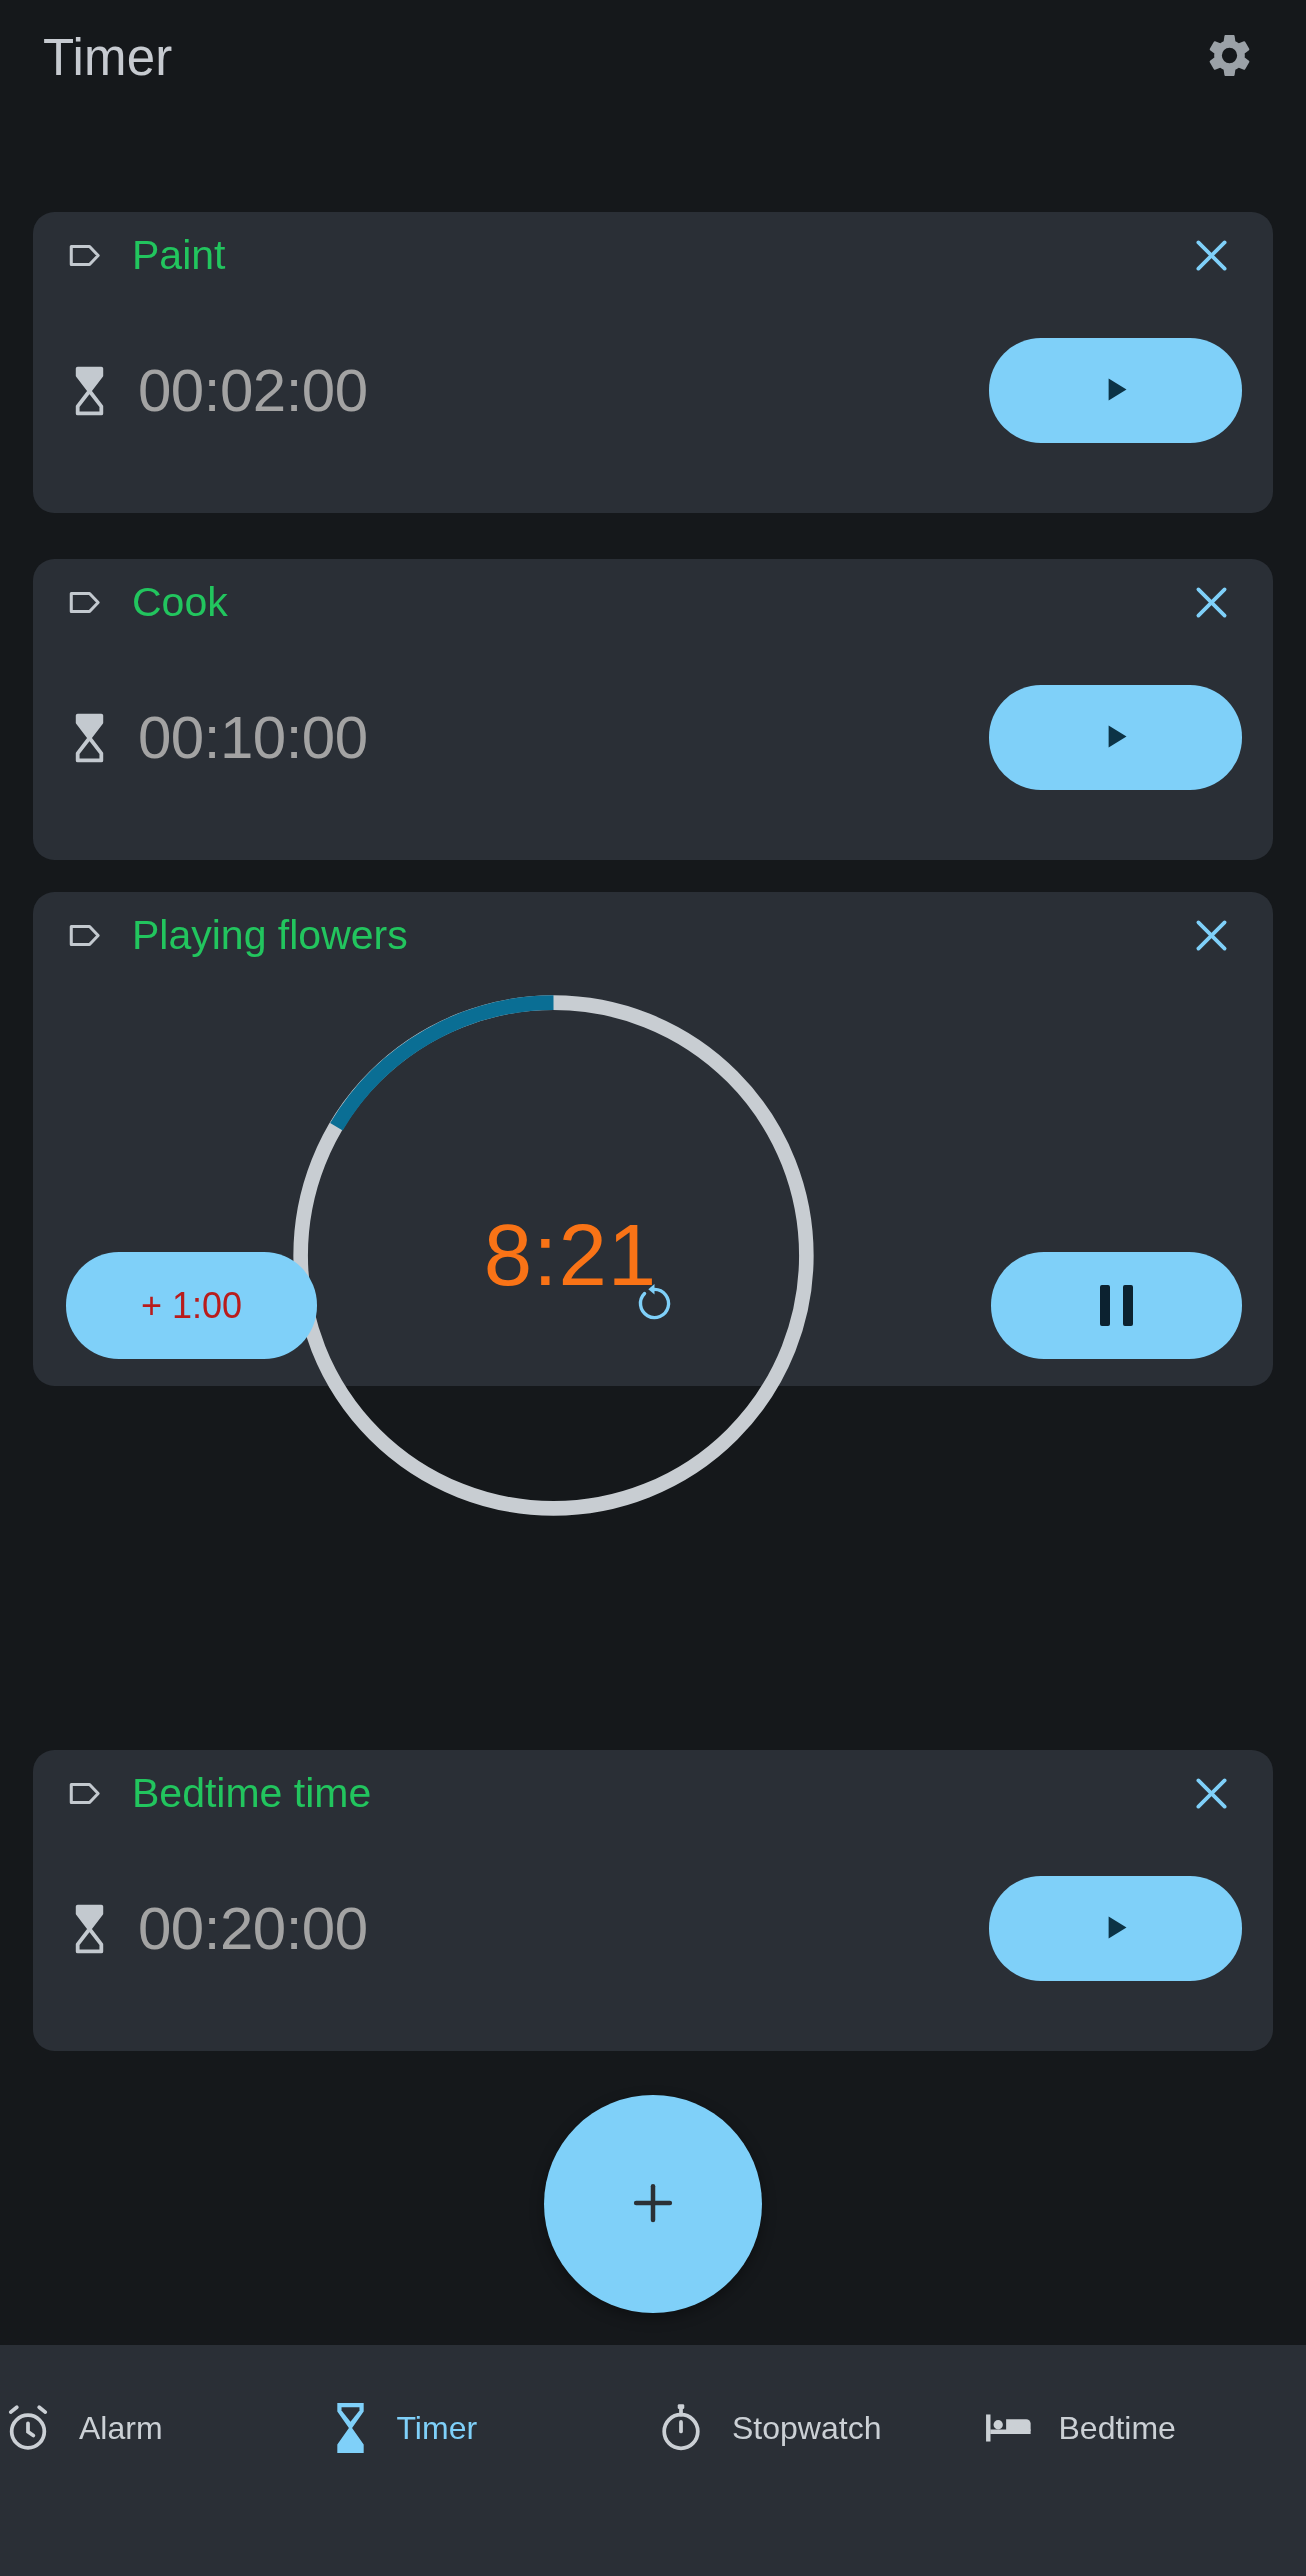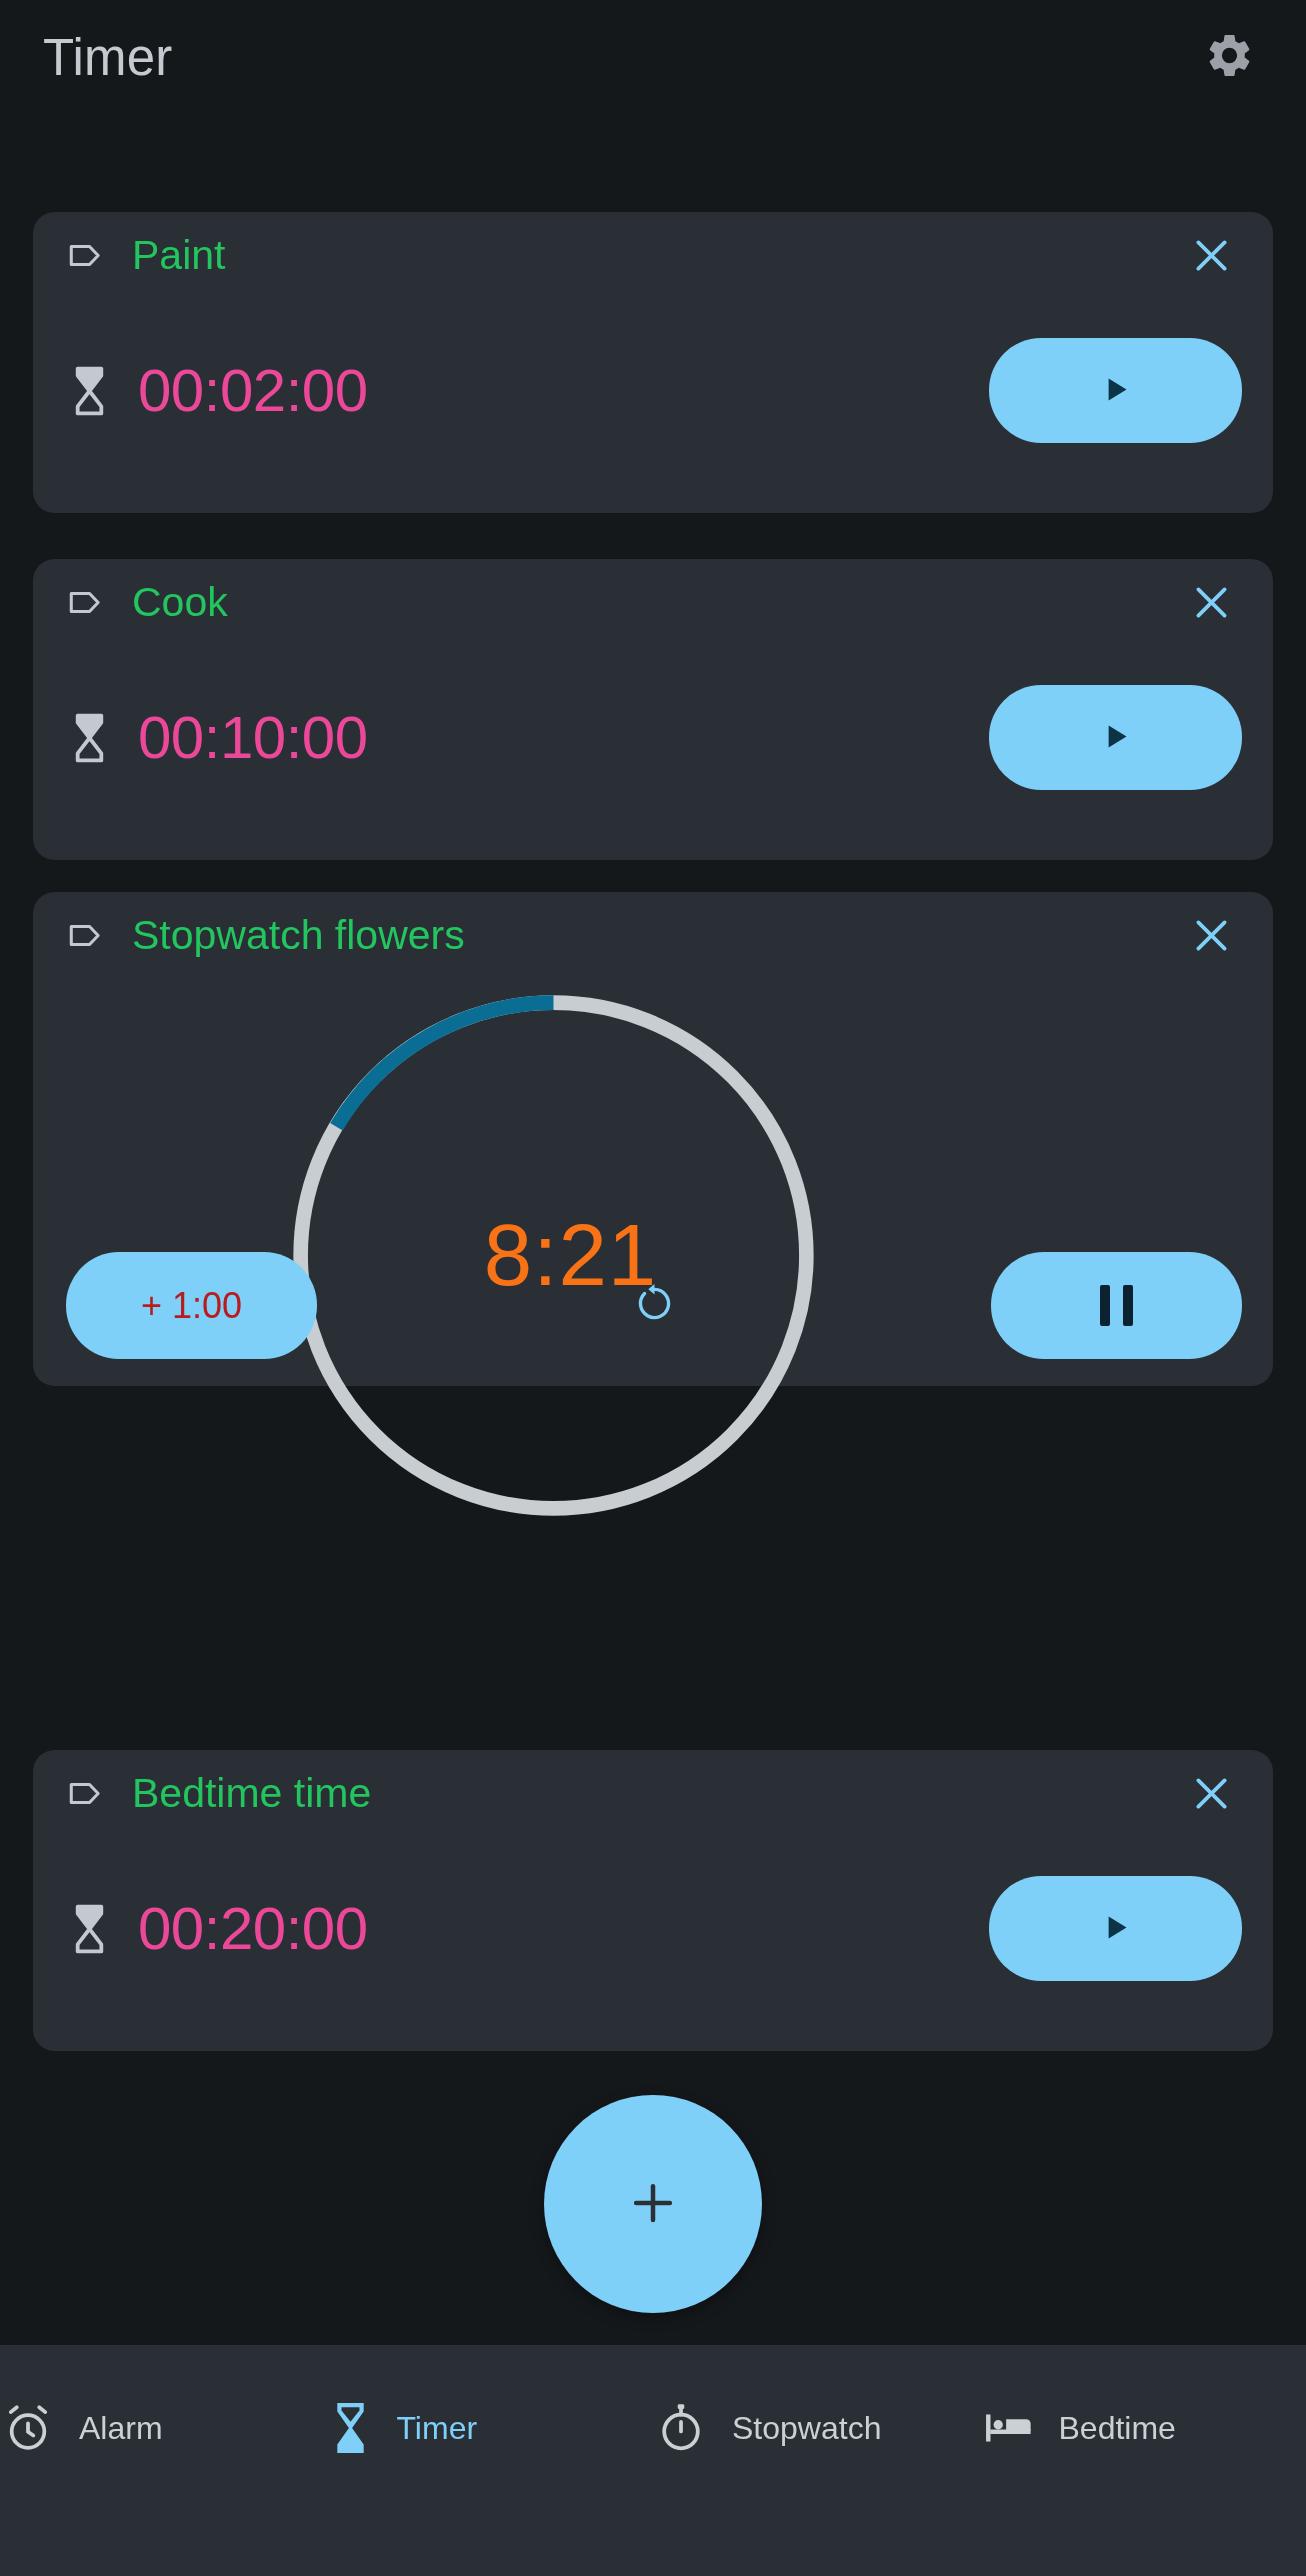--- a/index.html
+++ b/index.html
@@ -84,21 +84,21 @@
     height: 185px;
   }
   .hourglass-icon {
     width: 43px; height: 54px;
     flex: 0 0 auto;
     display: flex; align-items: center; justify-content: center;
   }
   .idle-time {
     margin-left: 27px;
     font-size: 60px;
-    color: #ec4899;
+    color: #a3a3a3;
     font-weight: 400;
     letter-spacing: -0.5px;
     flex: 1 1 auto;
   }
   .pill-btn {
     width: 253px; height: 105px;
     background: #7FD0F9;
     border-radius: 52px;
     display: flex; align-items: center; justify-content: center;
     cursor: pointer;
@@ -304,21 +304,21 @@
     </div>
   </div>
 
   <div class="card card-active" style="top:892px;">
     <div class="card-head">
       <span class="tag-icon">
         <svg width="43" height="43" viewBox="0 0 24 24" fill="none" stroke="#C3C9CF" stroke-width="1.7" stroke-linejoin="round">
           <path d="M3.5 7h10.2l4.8 5-4.8 5H3.5z"></path>
         </svg>
       </span>
-      <span class="card-label">Stopwatch flowers</span>
+      <span class="card-label">Playing flowers</span>
       <span class="close-btn">
         <svg width="45" height="45" viewBox="0 0 24 24" stroke="#7FD0F9" stroke-width="2" stroke-linecap="round">
           <line x1="5" y1="5" x2="19" y2="19"></line>
             <line x1="19" y1="5" x2="5" y2="19"></line>
         </svg>
       </span>
     </div>
 
     <div class="dial-wrap">
       <svg class="dial" viewBox="0 0 546 546">

